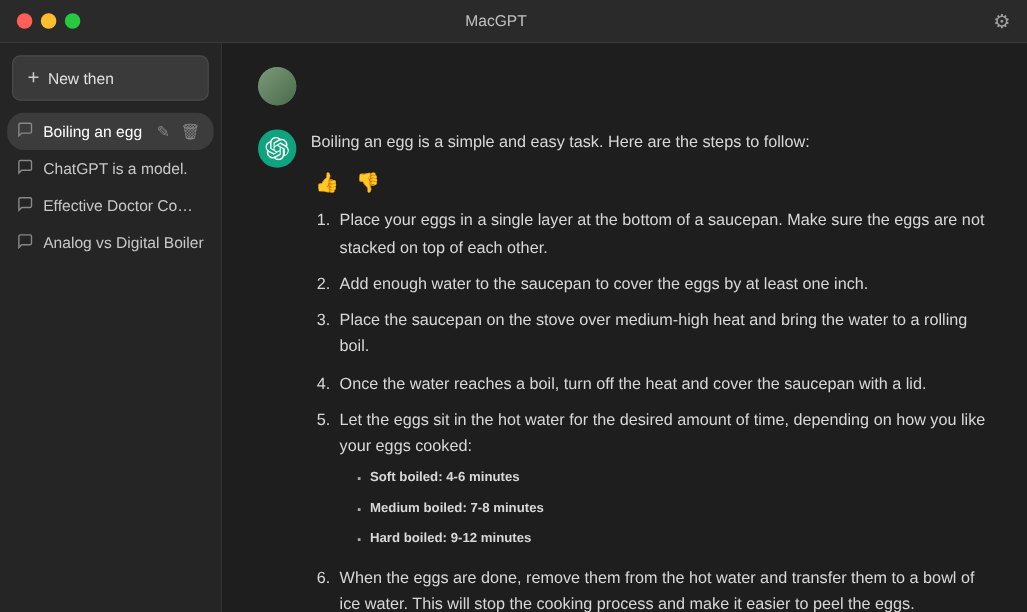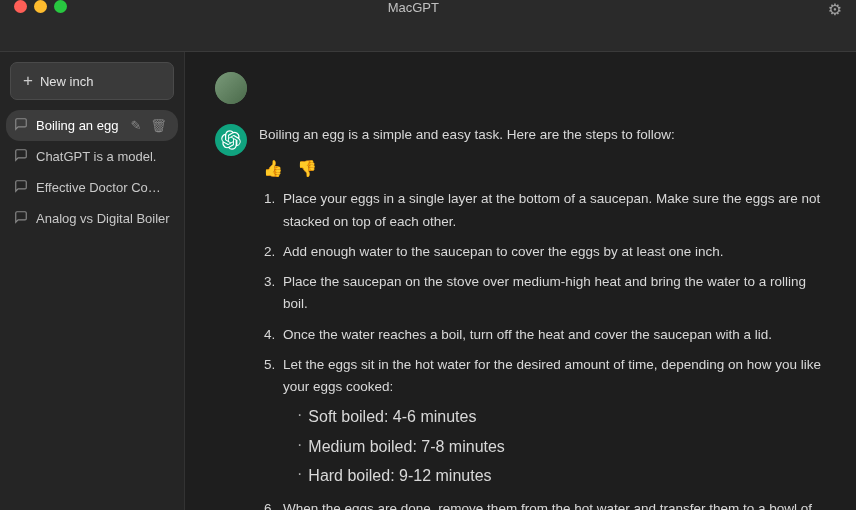--- a/index.html
+++ b/index.html
@@ -9,24 +9,24 @@
       background: #1e1e1e;
       font-family: -apple-system, BlinkMacSystemFont, 'Segoe UI', sans-serif;
       color: #e0e0e0;
       overflow: hidden;
       display: flex;
       flex-direction: column;
     }
 
     
     .titlebar {
-      height: 52px;
+      height: 36px;
       background: #2a2a2a;
       display: flex;
-      align-items: flex-start;
+      align-items: center;
       padding: 0 14px;
       border-bottom: 1px solid #3a3a3a;
       flex-shrink: 0;
     }
     .window-controls {
       display: flex;
       gap: 7px;
       margin-right: 12px;
     }
     .wc-btn {
@@ -256,27 +256,28 @@
       line-height: 1.65;
       margin-bottom: 8px;
       padding-left: 4px;
     }
     .sub-list {
       list-style: none;
       padding-left: 10px;
       margin: 6px 0 2px;
     }
     .sub-list li {
-      font-size: 16px;
+      font-size: 11px;
       color: #d8d8d8;
       line-height: 1.65;
       margin-bottom: 3px;
       display: flex;
       align-items: flex-start;
       gap: 6px;
+      font-weight: bold;
     }
     .sub-list li::before {
       content: "·";
       color: #aaa;
       font-size: 16px;
       line-height: 1.4;
     }
 
     
     .chat-messages::-webkit-scrollbar { width: 6px; }
@@ -295,21 +296,21 @@
   <span class="titlebar-title">MacGPT</span>
   <span class="titlebar-gear">⚙</span>
 </div>
 
 <div class="main">
 
   <div class="sidebar">
     <div class="sidebar-top">
       <button class="new-chat-btn">
         <span class="new-chat-plus">+</span>
-        <span>New inch</span>
+        <span>New then</span>
       </button>
     </div>
 
     <div class="sidebar-list">
 
       <div class="sidebar-item active">
         <span class="sidebar-item-icon">
           <svg width="14" height="14" viewBox="0 0 24 24" fill="none" stroke="#888" stroke-width="2">
             <path d="M21 15a2 2 0 0 1-2 2H7l-4 4V5a2 2 0 0 1 2-2h14a2 2 0 0 1 2 2z"></path>
           </svg>

